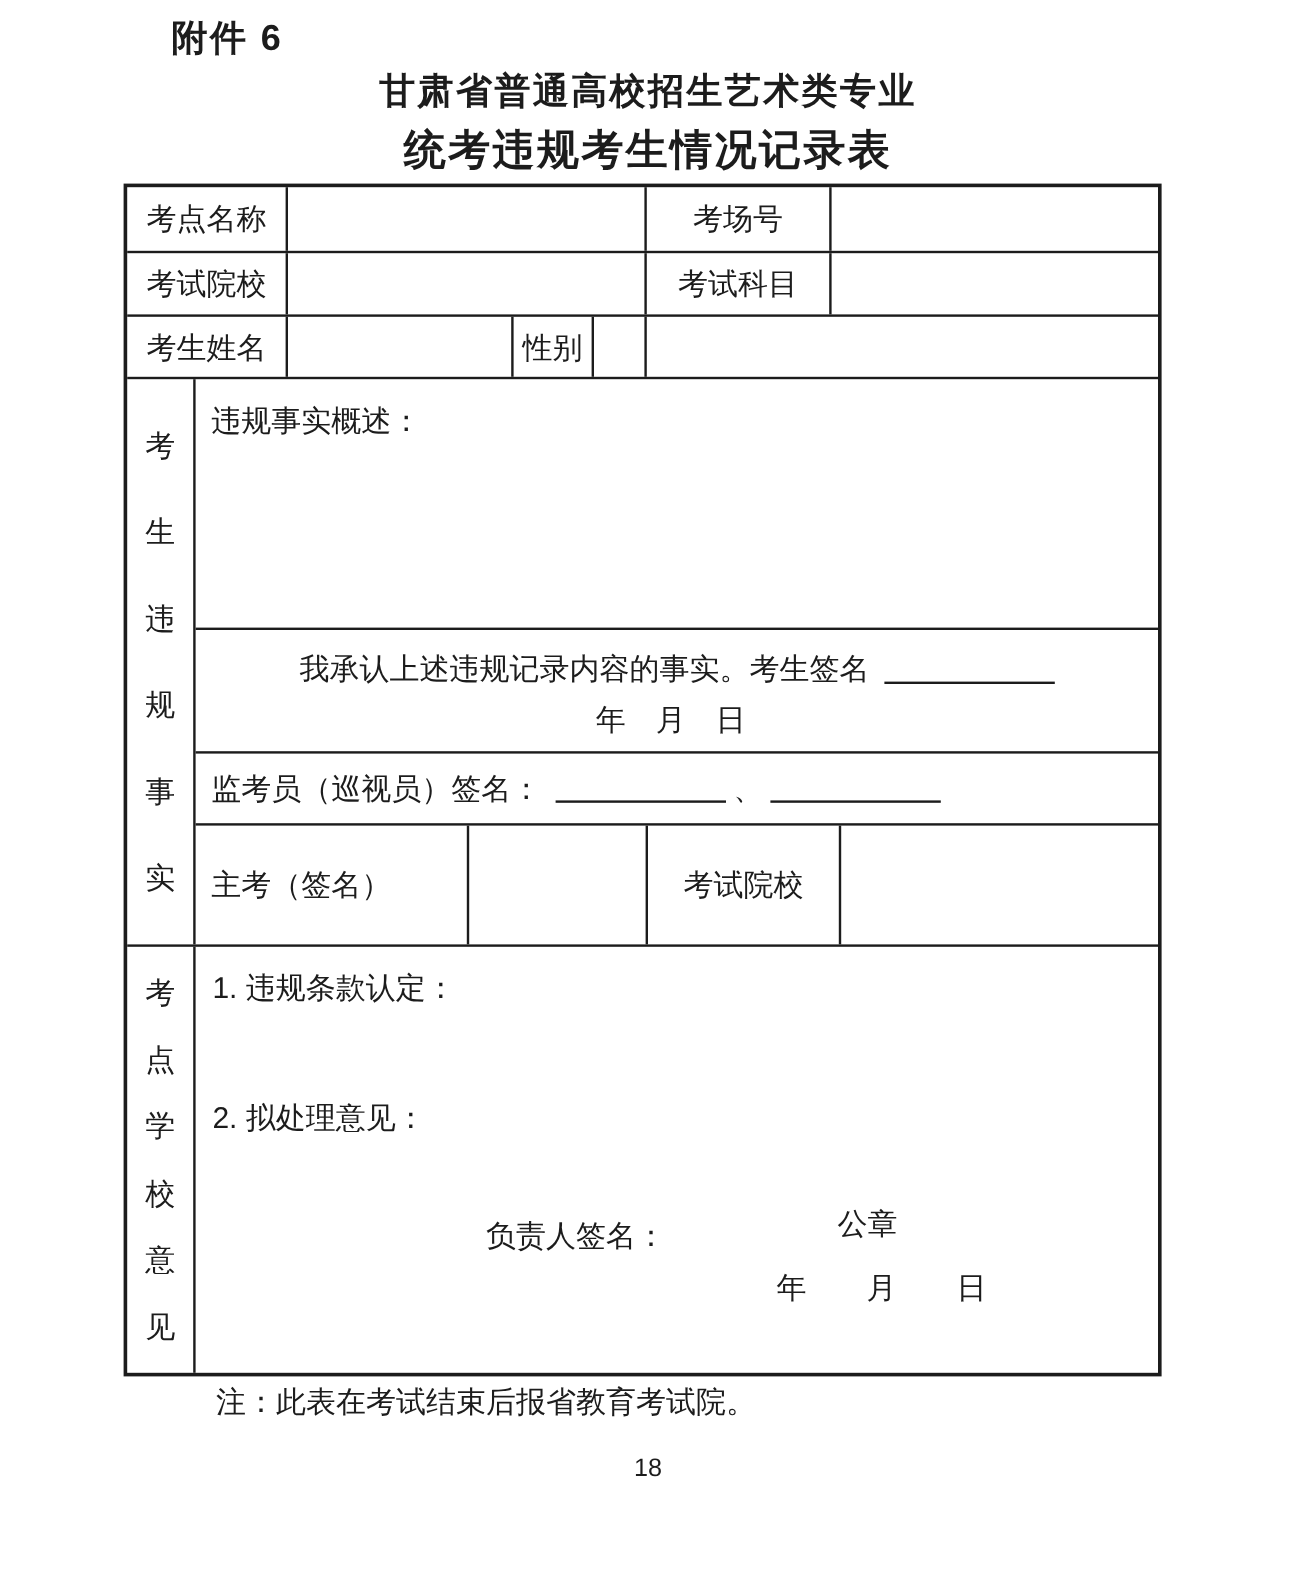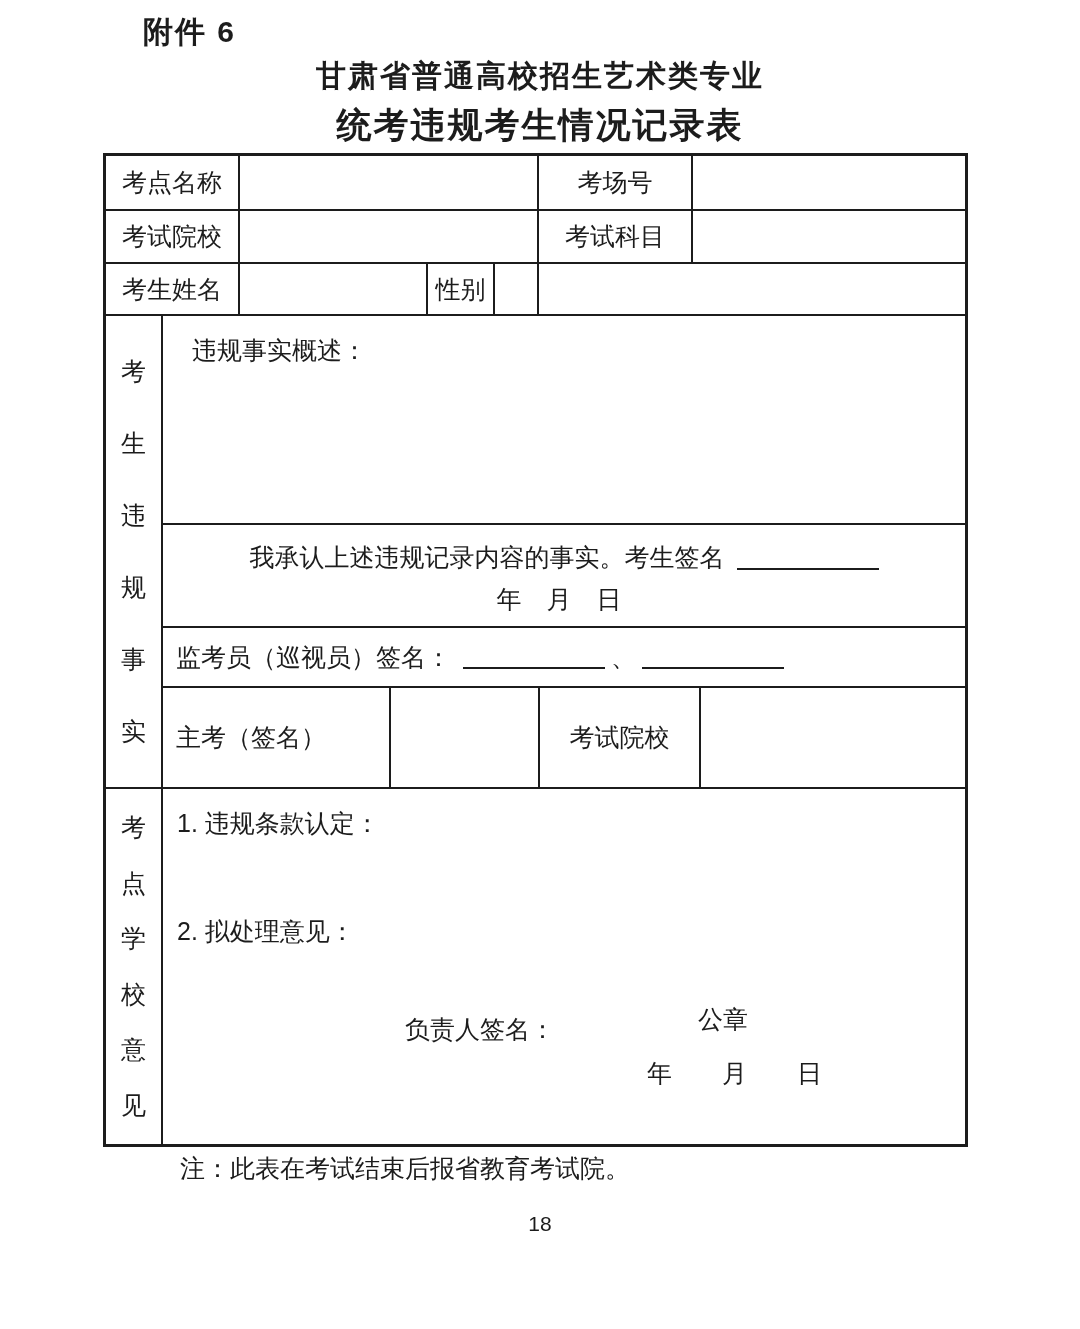--- a/index.html
+++ b/index.html
@@ -29,21 +29,21 @@
   .vstrip {
     flex:0 0 57px; border-right:2px solid #1c1c1c;
     display:flex; flex-direction:column; justify-content:space-evenly; align-items:center;
     font-size:25px;
   }
   .stack { flex:1 1 auto; display:flex; flex-direction:column; }
   .srow { display:flex; border-bottom:2px solid #1c1c1c; flex:0 0 auto; }
   .srow.last { border-bottom:none; flex:1 1 auto; }
 
   .units { margin-left:26px; }
-  .summary-cell { display:block; padding:18px 29px; }
+  .summary-cell { display:block; padding:18px 13px; }
   .confirm-cell { display:flex; flex-direction:column; justify-content:space-between; padding:16px 14px 10px 14px; }
   .confirm-date { text-align:right; padding-right:10px; }
   .uline { display:inline-block; width:142px; border-bottom:2px solid #1c1c1c; height:24px; vertical-align:-4px; margin-left:12px; }
   .uline2 { margin-left:6px; }
   .sep { margin-left:6px; }
 
   .cbx-group { flex:1; display:flex; justify-content:center; align-items:center; gap:44px; }
   .opt { display:flex; align-items:center; gap:16px; }
   .cbx { width:20px; height:20px; border:2px solid #1c1c1c; background:#fff; }
 

